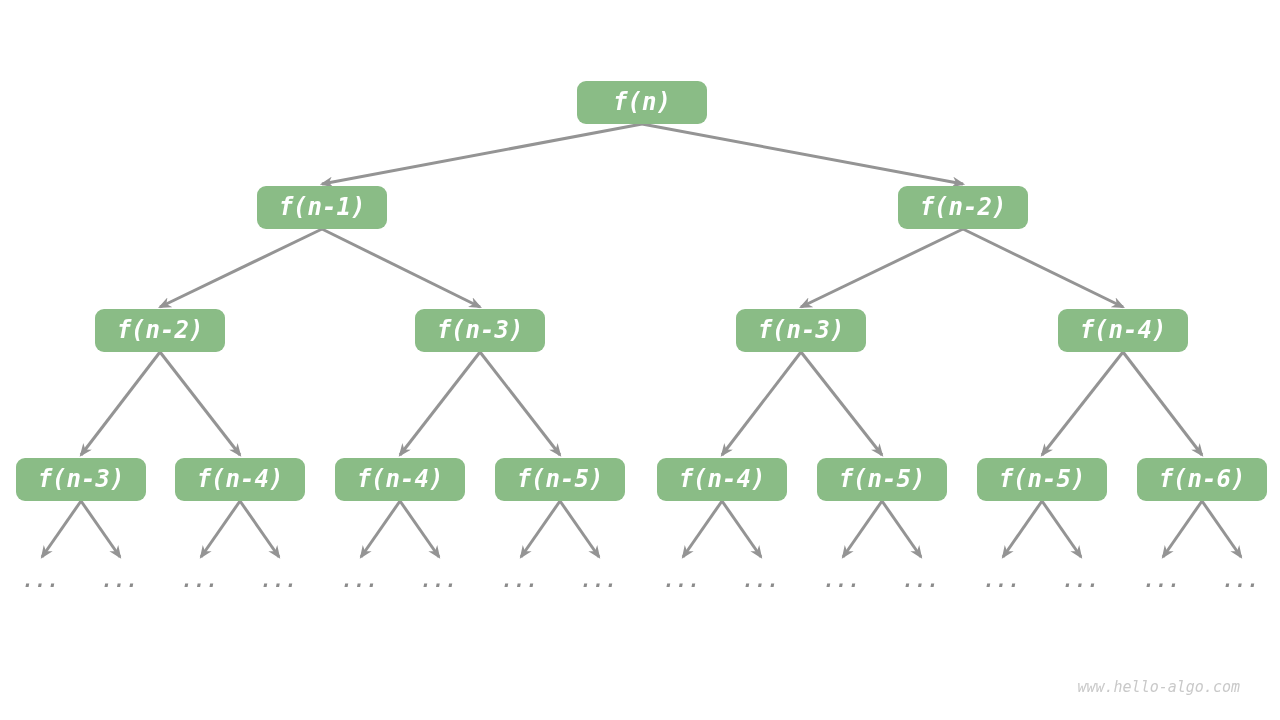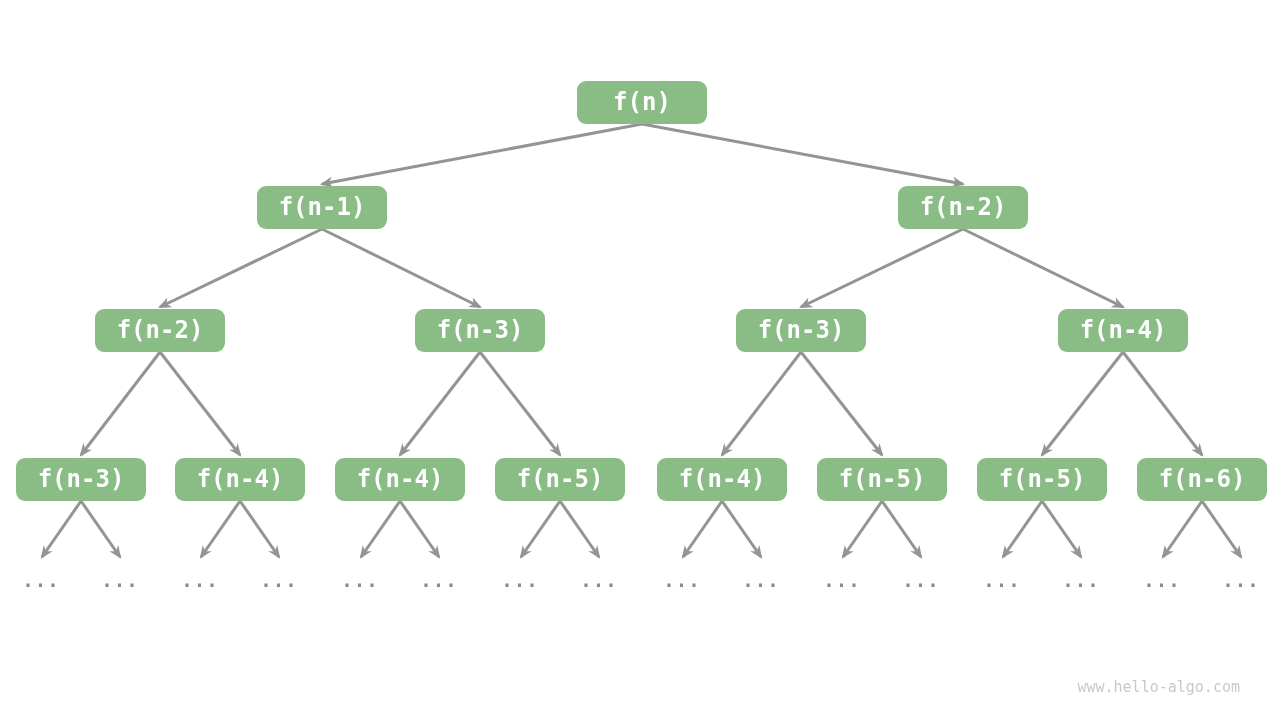--- a/index.html
+++ b/index.html
@@ -4,21 +4,21 @@
 <style>
   :root{
     --background:#ffffff;
     --node-fill:#8abc86;
     --node-text:#ffffff;
     --edge:#949494;
     --ellipsis:#8c8c8c;
     --watermark:#c9c9c9;
   }
   html,body{margin:0;padding:0;background:var(--background);}
-  .stage{width:1280px;height:720px;position:relative;overflow:hidden;background:var(--background);}
+  .stage{width:1280px;height:720px;position:relative;overflow:hidden;background:var(--background);font-style:italic;}
   svg{display:block;}
   .node-box{fill:var(--node-fill);}
   .node-label{
     font-family:"DejaVu Sans Mono","Liberation Mono",monospace;
     font-weight:bold;font-size:24px;
     fill:var(--node-text);text-anchor:middle;
   }
   .edge{stroke:var(--edge);stroke-width:3;fill:none;marker-end:url(#arrow);}
   .arrowhead{fill:var(--edge);}
   .dots{

